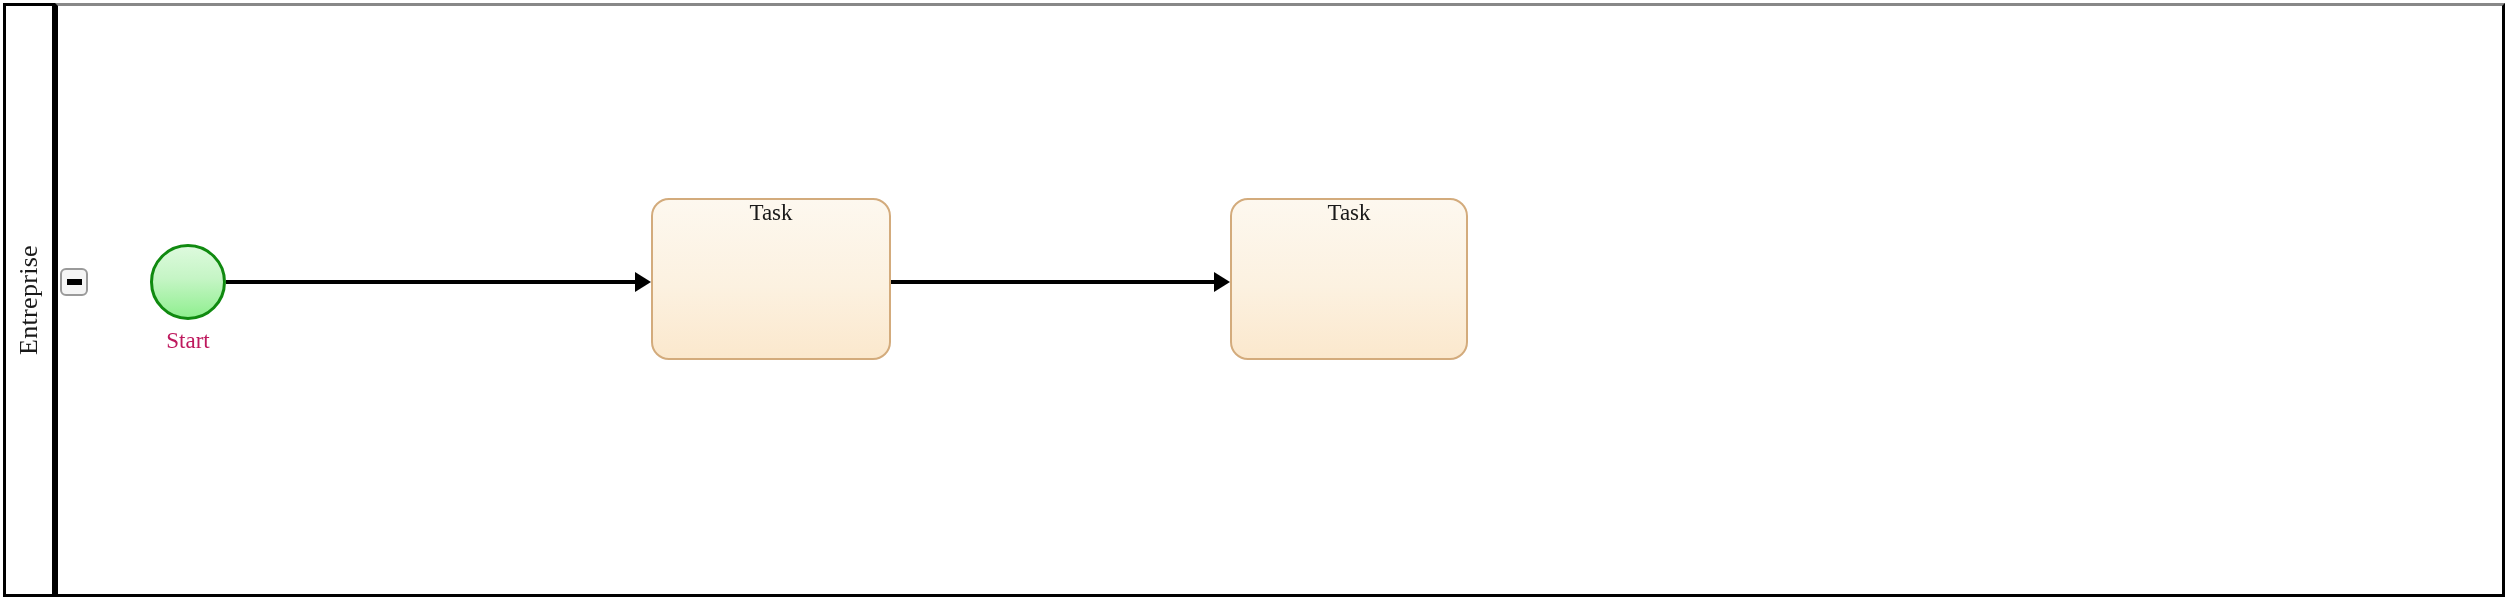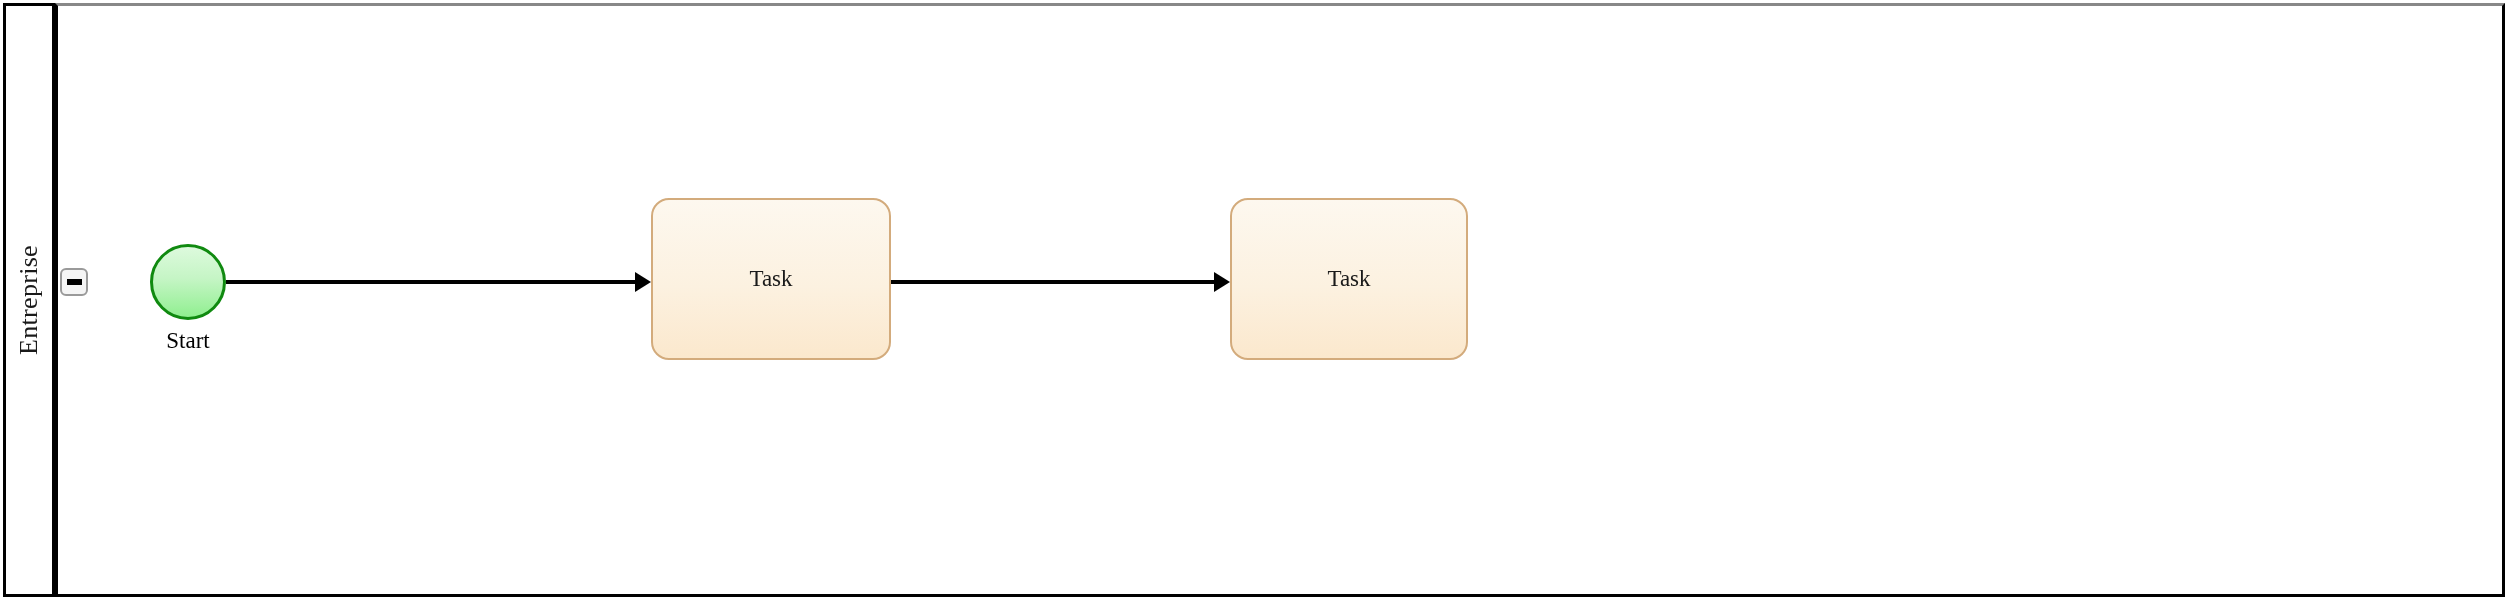--- a/index.html
+++ b/index.html
@@ -108,32 +108,31 @@
     background: linear-gradient(to bottom, #ddfadd 0%, #c5f5c5 45%, #90ef90 100%);
   }
   .event-label {
     position: absolute;
     left: 50%;
     top: 84px;
     transform: translateX(-50%);
     white-space: nowrap;
     font-family: "Liberation Serif", "DejaVu Serif", serif;
     font-size: 23px;
-    color: #000000;
+    color: #be185d;
   }
 
   
   .task {
     position: absolute;
     box-sizing: border-box;
     border: 2px solid #d3ab7c;
     border-radius: 18px;
     background: linear-gradient(to bottom, #fdf8ef 0%, #fcf1e0 55%, #fbe8cd 100%);
     display: flex;
-    align-items: center;
     justify-content: center;
   }
   .task-label {
     font-family: "Liberation Serif", "DejaVu Serif", serif;
     font-size: 23px;
     color: #1a1a1a;
   }
 
   #task-1 { left: 651px; top: 198px; width: 240px; height: 162px; }
   #task-2 { left: 1230px; top: 198px; width: 238px; height: 162px; }

